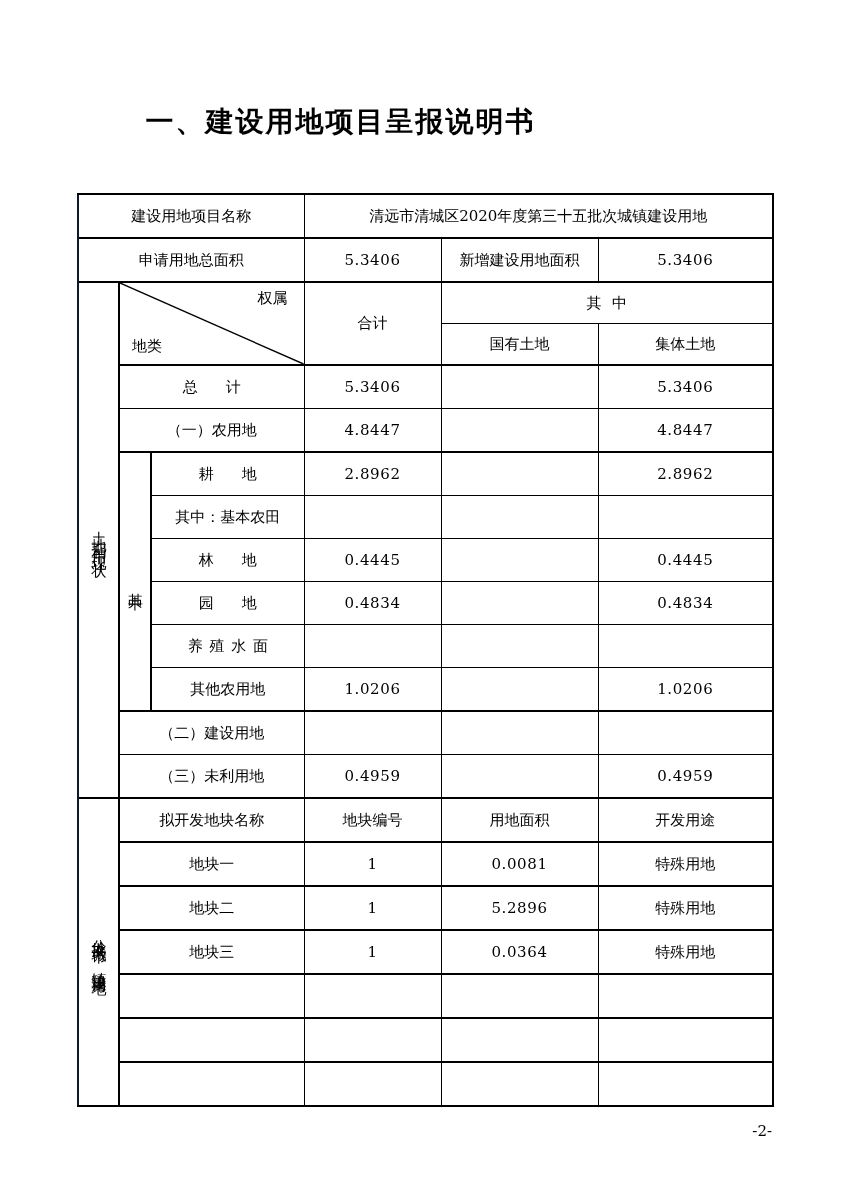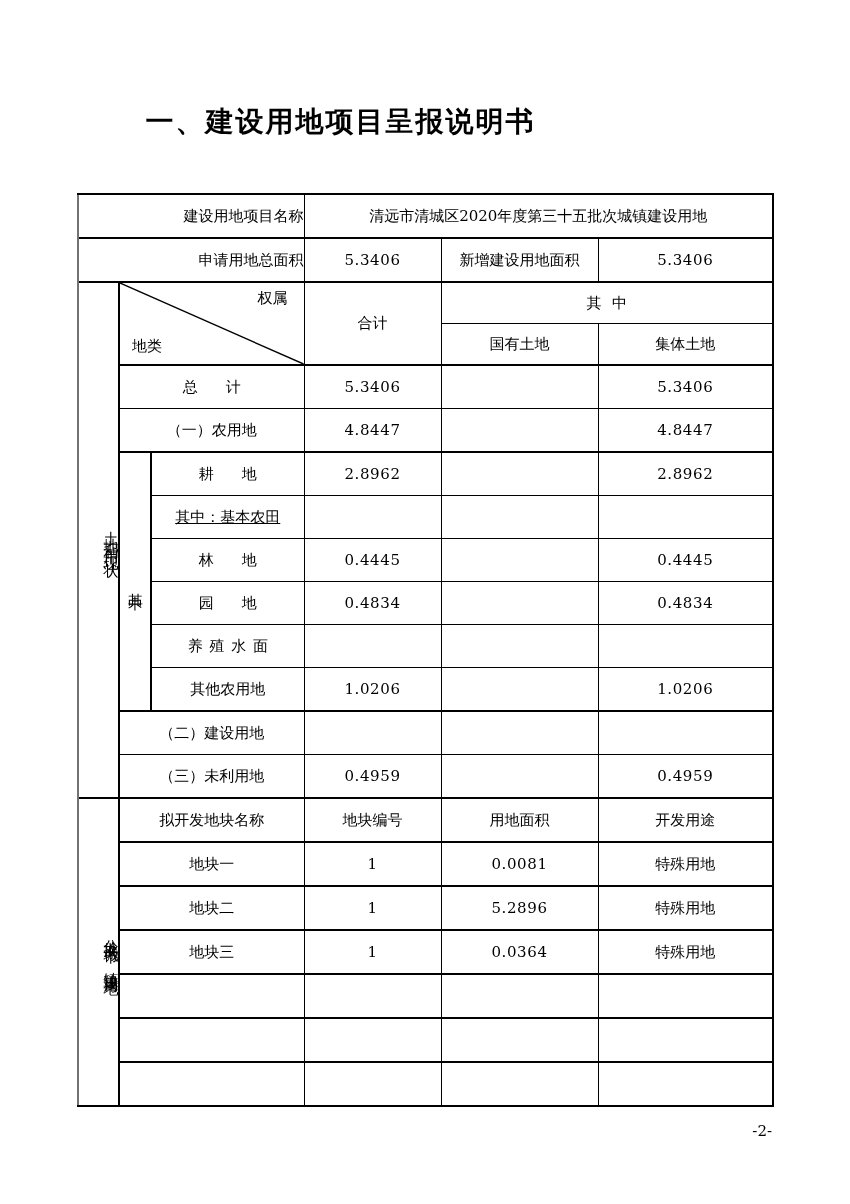--- a/index.html
+++ b/index.html
@@ -59,21 +59,21 @@
   .sheet td {
     border: 1px solid #000;
     padding: 0;
     text-align: center;
     vertical-align: middle;
     font-family: "DejaVu Serif", "Liberation Serif", serif;
     font-size: 15px;
     line-height: 1.25;
     background: #fff;
   }
-  .sheet .outer-l { border-left: 2px solid #737373; text-align: right; }
+  .sheet .outer-l { border-left: 2px solid #0f172a; }
   .sheet .outer-r { border-right: 2px solid #000; }
   .sheet .outer-t { border-top: 2px solid #000; }
   .sheet .outer-b { border-bottom: 2px solid #000; }
   .sheet .thick-t { border-top: 2px solid #000; }
   .sheet .thick-r { border-right: 2px solid #000; }
 
   .num {
     font-family: "DejaVu Serif", "Liberation Serif", serif;
     letter-spacing: 0.6px;
     font-size: 15px;
@@ -215,21 +215,21 @@
         </td>
         <td class="thick-t" style="height:42px;">
           <span class="spread-2"><span>耕</span><i></i><span>地</span></span>
         </td>
         <td class="thick-t num">2.8962</td>
         <td class="thick-t num"></td>
         <td class="outer-r thick-t num">2.8962</td>
       </tr>
 
       <tr>
-        <td style="height:42px;text-decoration:underline;">其中：基本农田</td>
+        <td style="height:42px;">其中：基本农田</td>
         <td class="num"></td>
         <td class="num"></td>
         <td class="outer-r num"></td>
       </tr>
 
       <tr>
         <td style="height:42px;">
           <span class="spread-2"><span>林</span><i></i><span>地</span></span>
         </td>
         <td class="num">0.4445</td>

